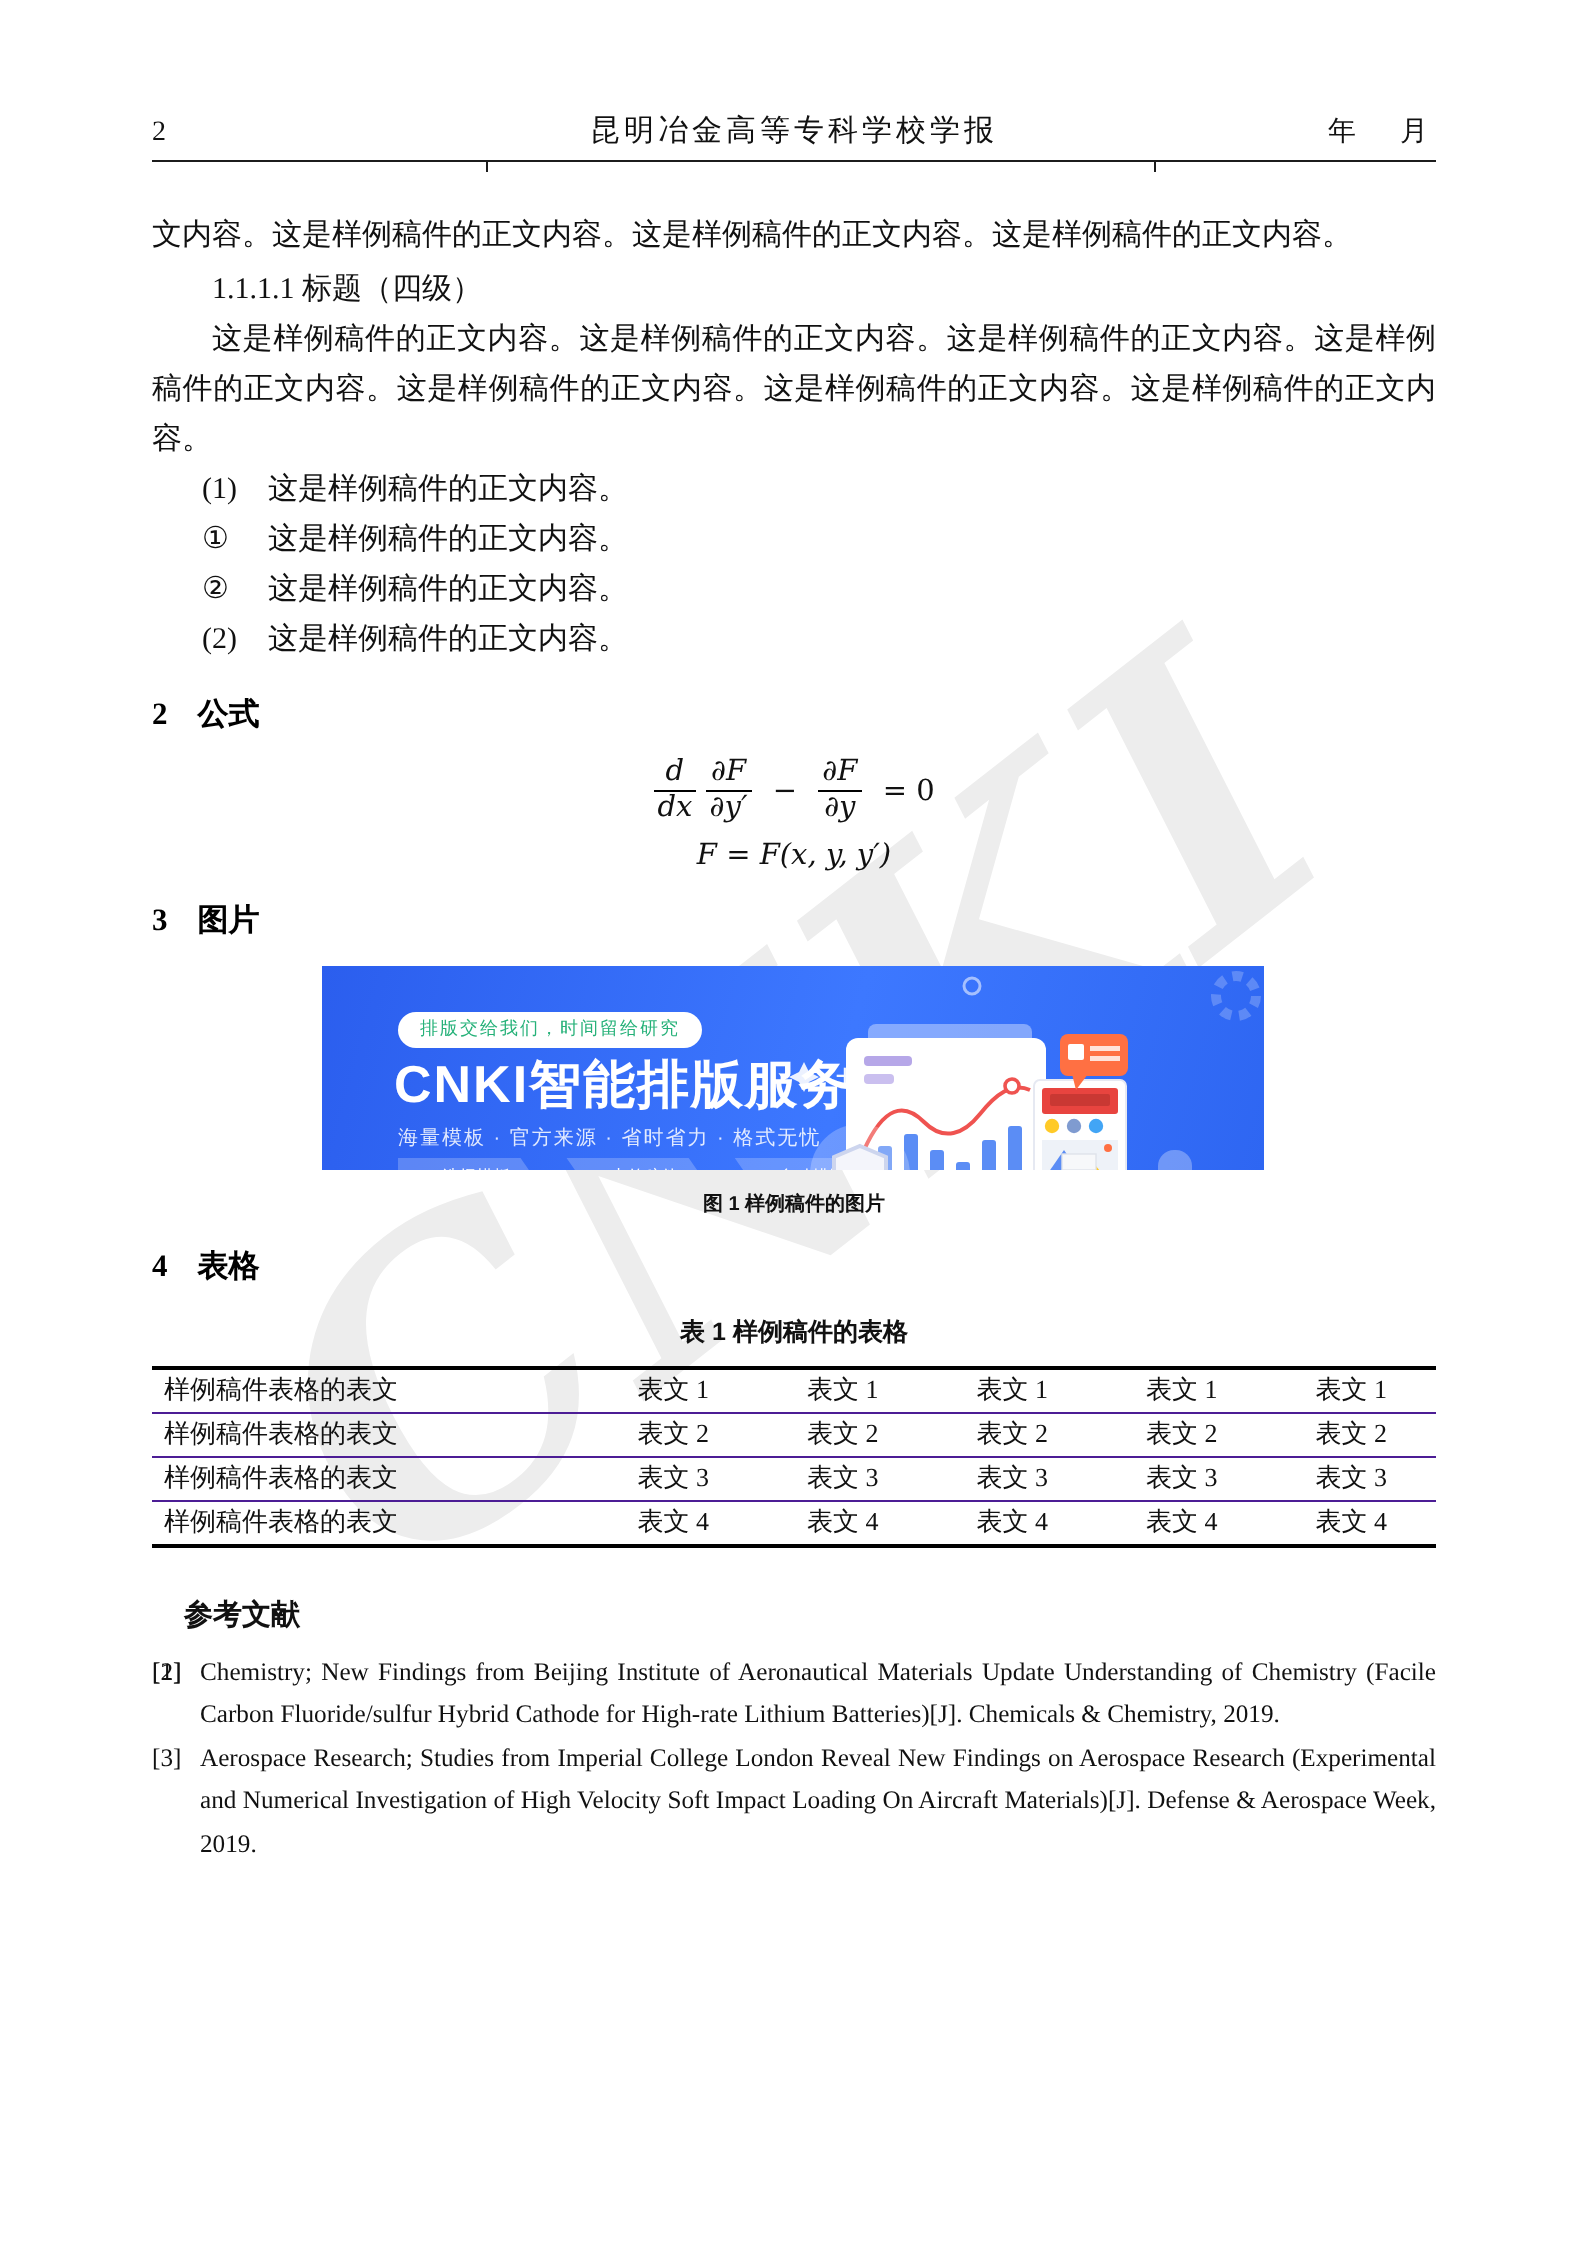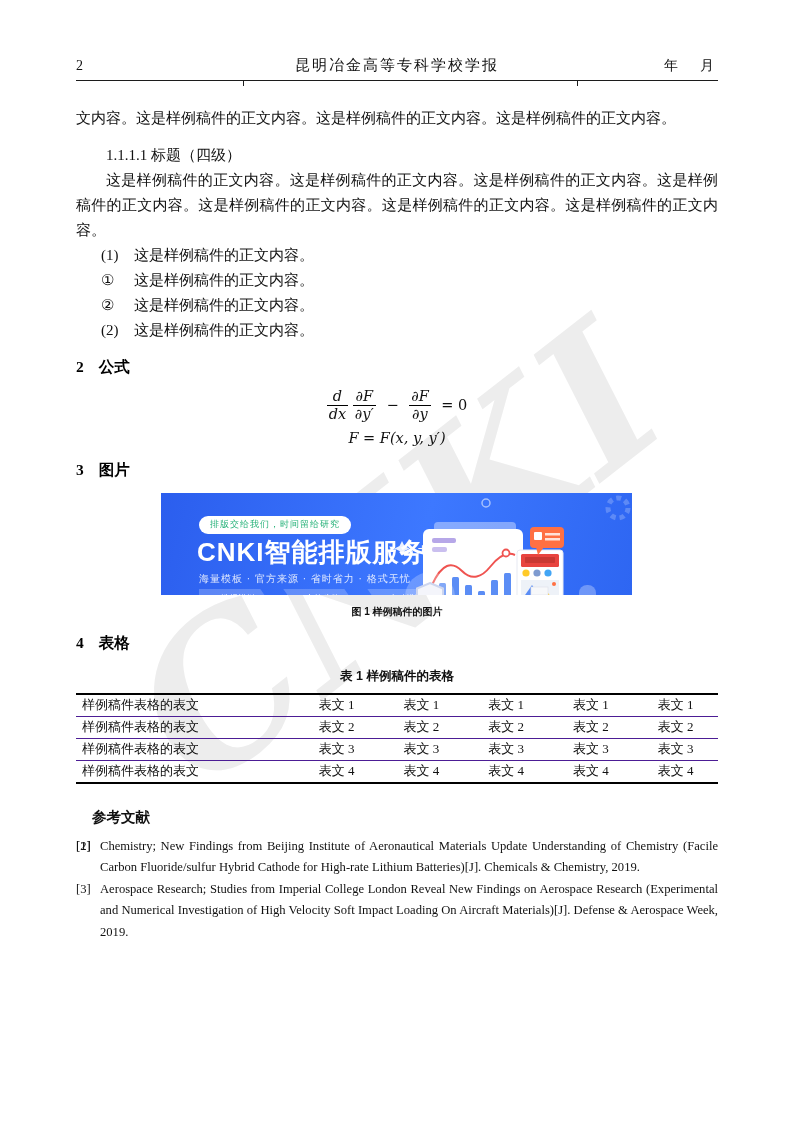--- a/index.html
+++ b/index.html
@@ -15,21 +15,21 @@
   .hdr{display:flex;align-items:baseline;font-size:14px;}
   .hdr .pgnum{width:90px;}
   .hdr .journal{flex:1;text-align:center;font-size:15px;letter-spacing:2px;}
   .hdr .hdate{width:90px;text-align:right;letter-spacing:4px;}
   .hrule{position:relative;margin-top:5px;height:0;border-bottom:1.6px solid #1c1c1c;}
   .hrule .tick{position:absolute;top:1px;width:1.5px;height:5px;background:#1c1c1c;}
   .hrule .t1{left:26%;}
   .hrule .t2{left:78%;}
 
   
-  .cont{margin:25px 0 12px;font-size:15px;line-height:25px;}
+  .cont{margin:25px 0 2px;font-size:15px;line-height:25px;}
   .h4{margin:0;font-size:15px;line-height:25px;text-indent:2em;}
   .para{margin:0;font-size:15px;line-height:25px;text-indent:2em;text-align:justify;}
   .li{margin:0;font-size:15px;line-height:25px;padding-left:25px;}
   .li .marker{display:inline-block;min-width:33px;}
 
   
   .sec{margin:14px 0 0;font-family:"Liberation Sans","DejaVu Sans",sans-serif;
        font-weight:bold;font-size:15.5px;color:#000;}
   .sec .sec-num{margin-right:15px;font-family:"Liberation Serif",serif;}
 

